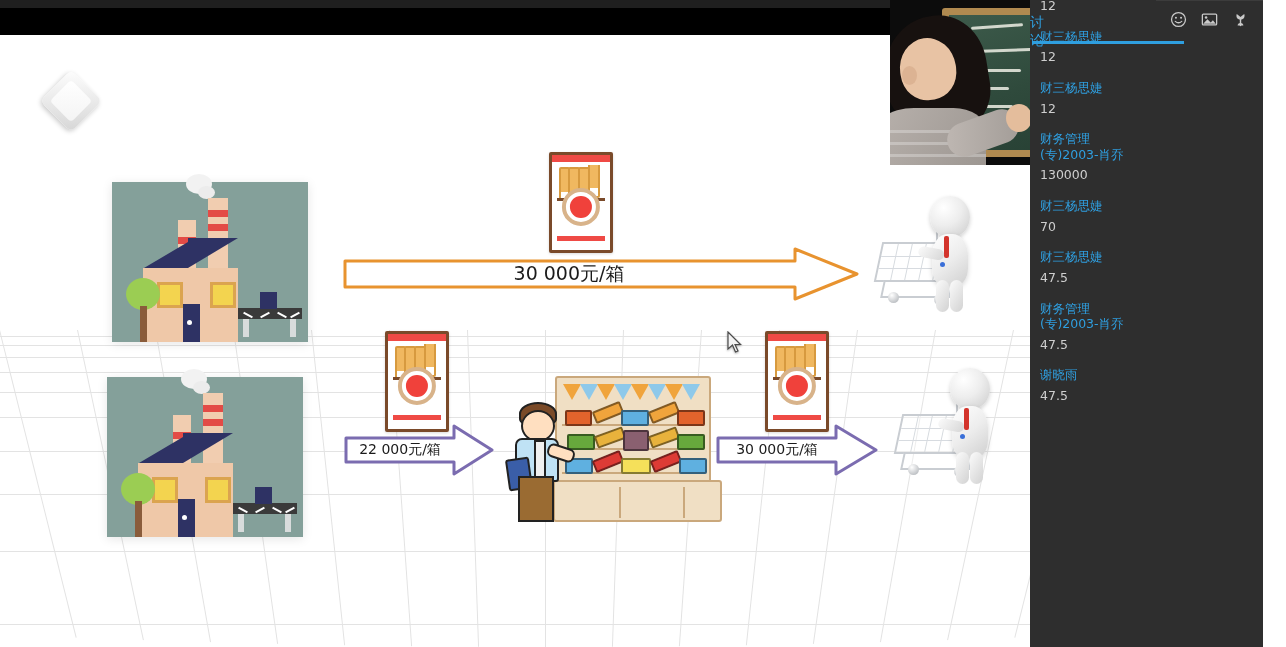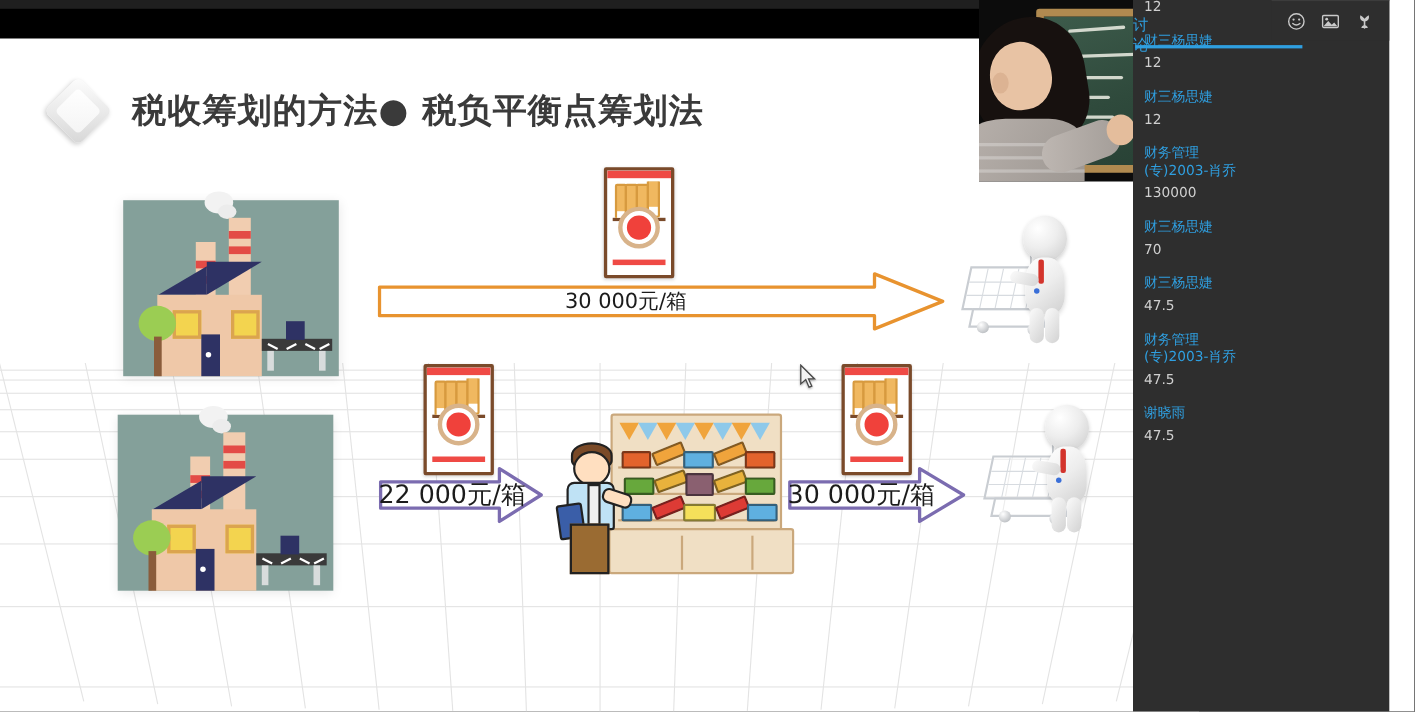--- a/index.html
+++ b/index.html
@@ -61,21 +61,21 @@
         width:52%;aspect-ratio:1/1;border-radius:50%;border:4px solid #d8b38a;background:#fff;}
   .pack .circle i{position:absolute;left:14%;top:14%;width:72%;height:72%;border-radius:50%;background:#f0413b;}
   .pack .botstrip{position:absolute;left:8%;right:8%;bottom:10%;height:5px;background:#ef4a45;}
 
   
   .arrow-wrap{position:absolute;}
   .arrow-wrap svg{display:block;}
   .arrow-label{position:absolute;top:50%;transform:translateY(-50%);
         width:100%;text-align:center;font-size:19px;color:#1b1b1b;white-space:nowrap;
         font-family:"DejaVu Sans","Liberation Sans",sans-serif;}
-  .arrow-label.small{font-size:23px;}
+  .arrow-label.small{font-size:14px;}
 
   
   .shopper{position:absolute;}
   .sh-head{position:absolute;border-radius:50%;
      background:radial-gradient(circle at 34% 28%,#ffffff 0%,#ededed 45%,#c9c9c9 100%);
      box-shadow:0 2px 4px rgba(0,0,0,.18);}
   .sh-body{position:absolute;border-radius:42% 42% 34% 34%;
      background:linear-gradient(140deg,#ffffff 0%,#ededed 50%,#cfcfcf 100%);
      box-shadow:0 2px 5px rgba(0,0,0,.16);}
   .sh-arm{position:absolute;border-radius:8px;
@@ -199,21 +199,20 @@
         <div class="vline" style="left: 935px; transform: rotate(10deg);"></div>
         <div class="vline" style="left: 1013px; transform: rotate(12deg);"></div>
         <div class="vline" style="left: 1091px; transform: rotate(14deg);"></div>
         <div class="vline" style="left: 1169px; transform: rotate(16deg);"></div>
       </div>
 
     <div class="title-row">
       <div class="diamond">
           <i></i>
         </div>
-      <div class="slide-title">税收筹划的方法● 税负平衡点筹划法</div>
     </div>
 
     <div class="factory" style="left:112px;top:182px;width:196px;height:160px;">
       <div class="f-smoke" style="left:74px;top:-8px;"></div>
       <div class="f-smoke b" style="left:86px;top:4px;"></div>
       <div class="chimney" style="left:66px;top:38px;width:18px;height:68px;">
         <div class="band" style="top:17px;"></div>
           <div class="band" style="top:31px;"></div>
       </div>
       <div class="chimney" style="left:96px;top:16px;width:20px;height:88px;">

